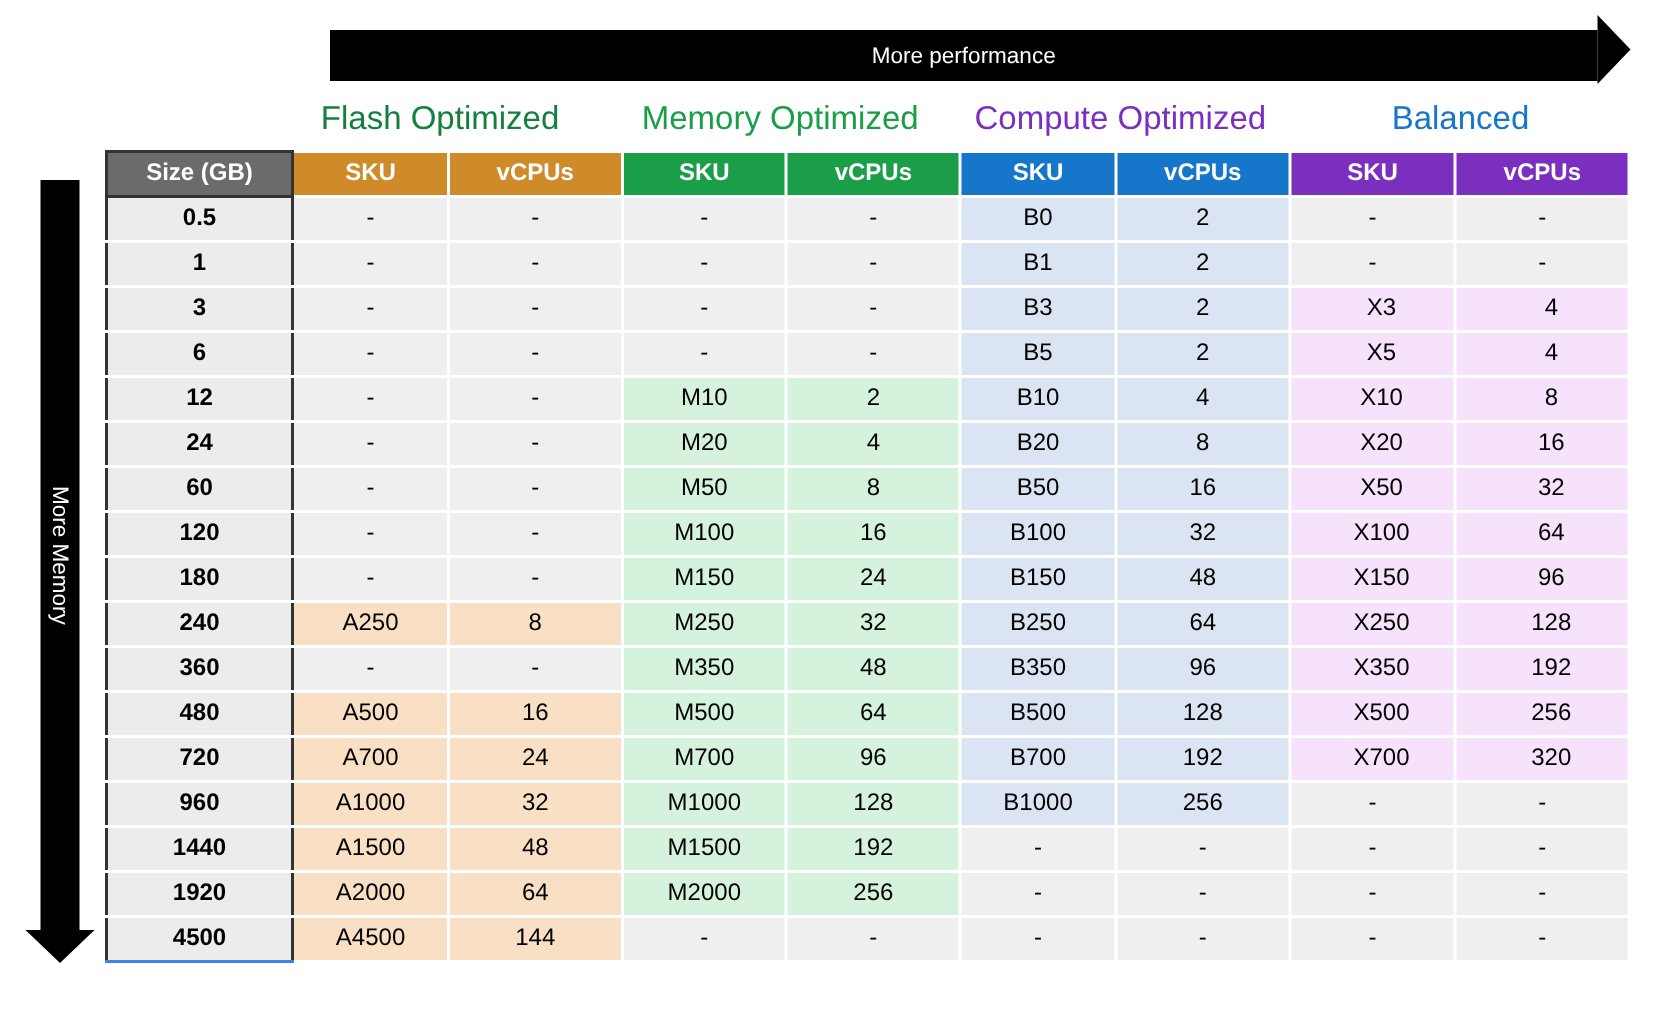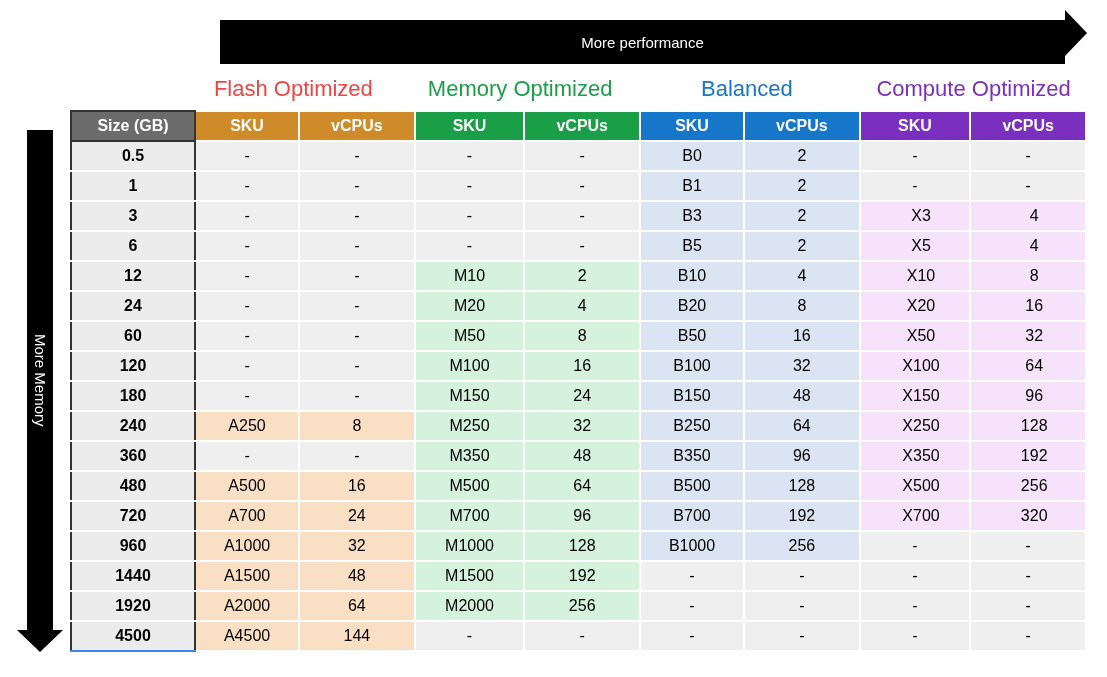--- a/index.html
+++ b/index.html
@@ -15,21 +15,21 @@
     flex-direction: column;
   }
   .top-arrow-zone {
     display: flex;
     margin-left: 200px;
     margin-bottom: 6px;
   }
   .h-arrow {
     position: relative;
     background: #000;
-    height: 44px;
+    height: 34px;
     flex: 1;
     margin-right: 22px;
     color: #fff;
     display: flex;
     align-items: center;
     justify-content: center;
     font-size: 15px;
   }
   .h-arrow::after {
     content: "";
@@ -79,21 +79,21 @@
   .tier-row {
     display: flex;
     padding-left: 110px;
   }
   .tier-label {
     text-align: center;
     font-size: 22px;
     font-weight: 400;
     padding: 6px 0 8px 0;
   }
-  .tier-flash   { color: #ef4444; }
+  .tier-flash   { color: #15803d; }
   .tier-memory  { color: #1a9e47; }
   .tier-balanced{ color: #1676c9; }
   .tier-compute { color: #7b2fbf; }
   table {
     border-collapse: collapse;
     width: 100%;
   }
   th, td {
     text-align: center;
     font-size: 16px;
@@ -147,22 +147,22 @@
       <div class="v-arrow">
         <span>More Memory</span>
       </div>
     </div>
 
     <div class="table-zone">
 
       <div class="tier-row" id="tier-row">
           <div class="tier-label tier-flash" style="flex: 1 1 0%;">Flash Optimized</div>
           <div class="tier-label tier-memory" style="flex: 1 1 0%; text-align: center;">Memory Optimized</div>
+          <div class="tier-label tier-compute" style="flex: 1 1 0%;">Compute Optimized</div>
           <div class="tier-label tier-balanced" style="flex: 1 1 0%;">Balanced</div>
-          <div class="tier-label tier-compute" style="flex: 1 1 0%;">Compute Optimized</div>
         </div>
 
       <table>
         <thead id="thead">
             <tr>
               <th class="size-head">Size (GB)</th>
               <th class="sub-flash">SKU</th>
               <th class="sub-flash">vCPUs</th>
               <th class="sub-memory">SKU</th>
               <th class="sub-memory">vCPUs</th>

